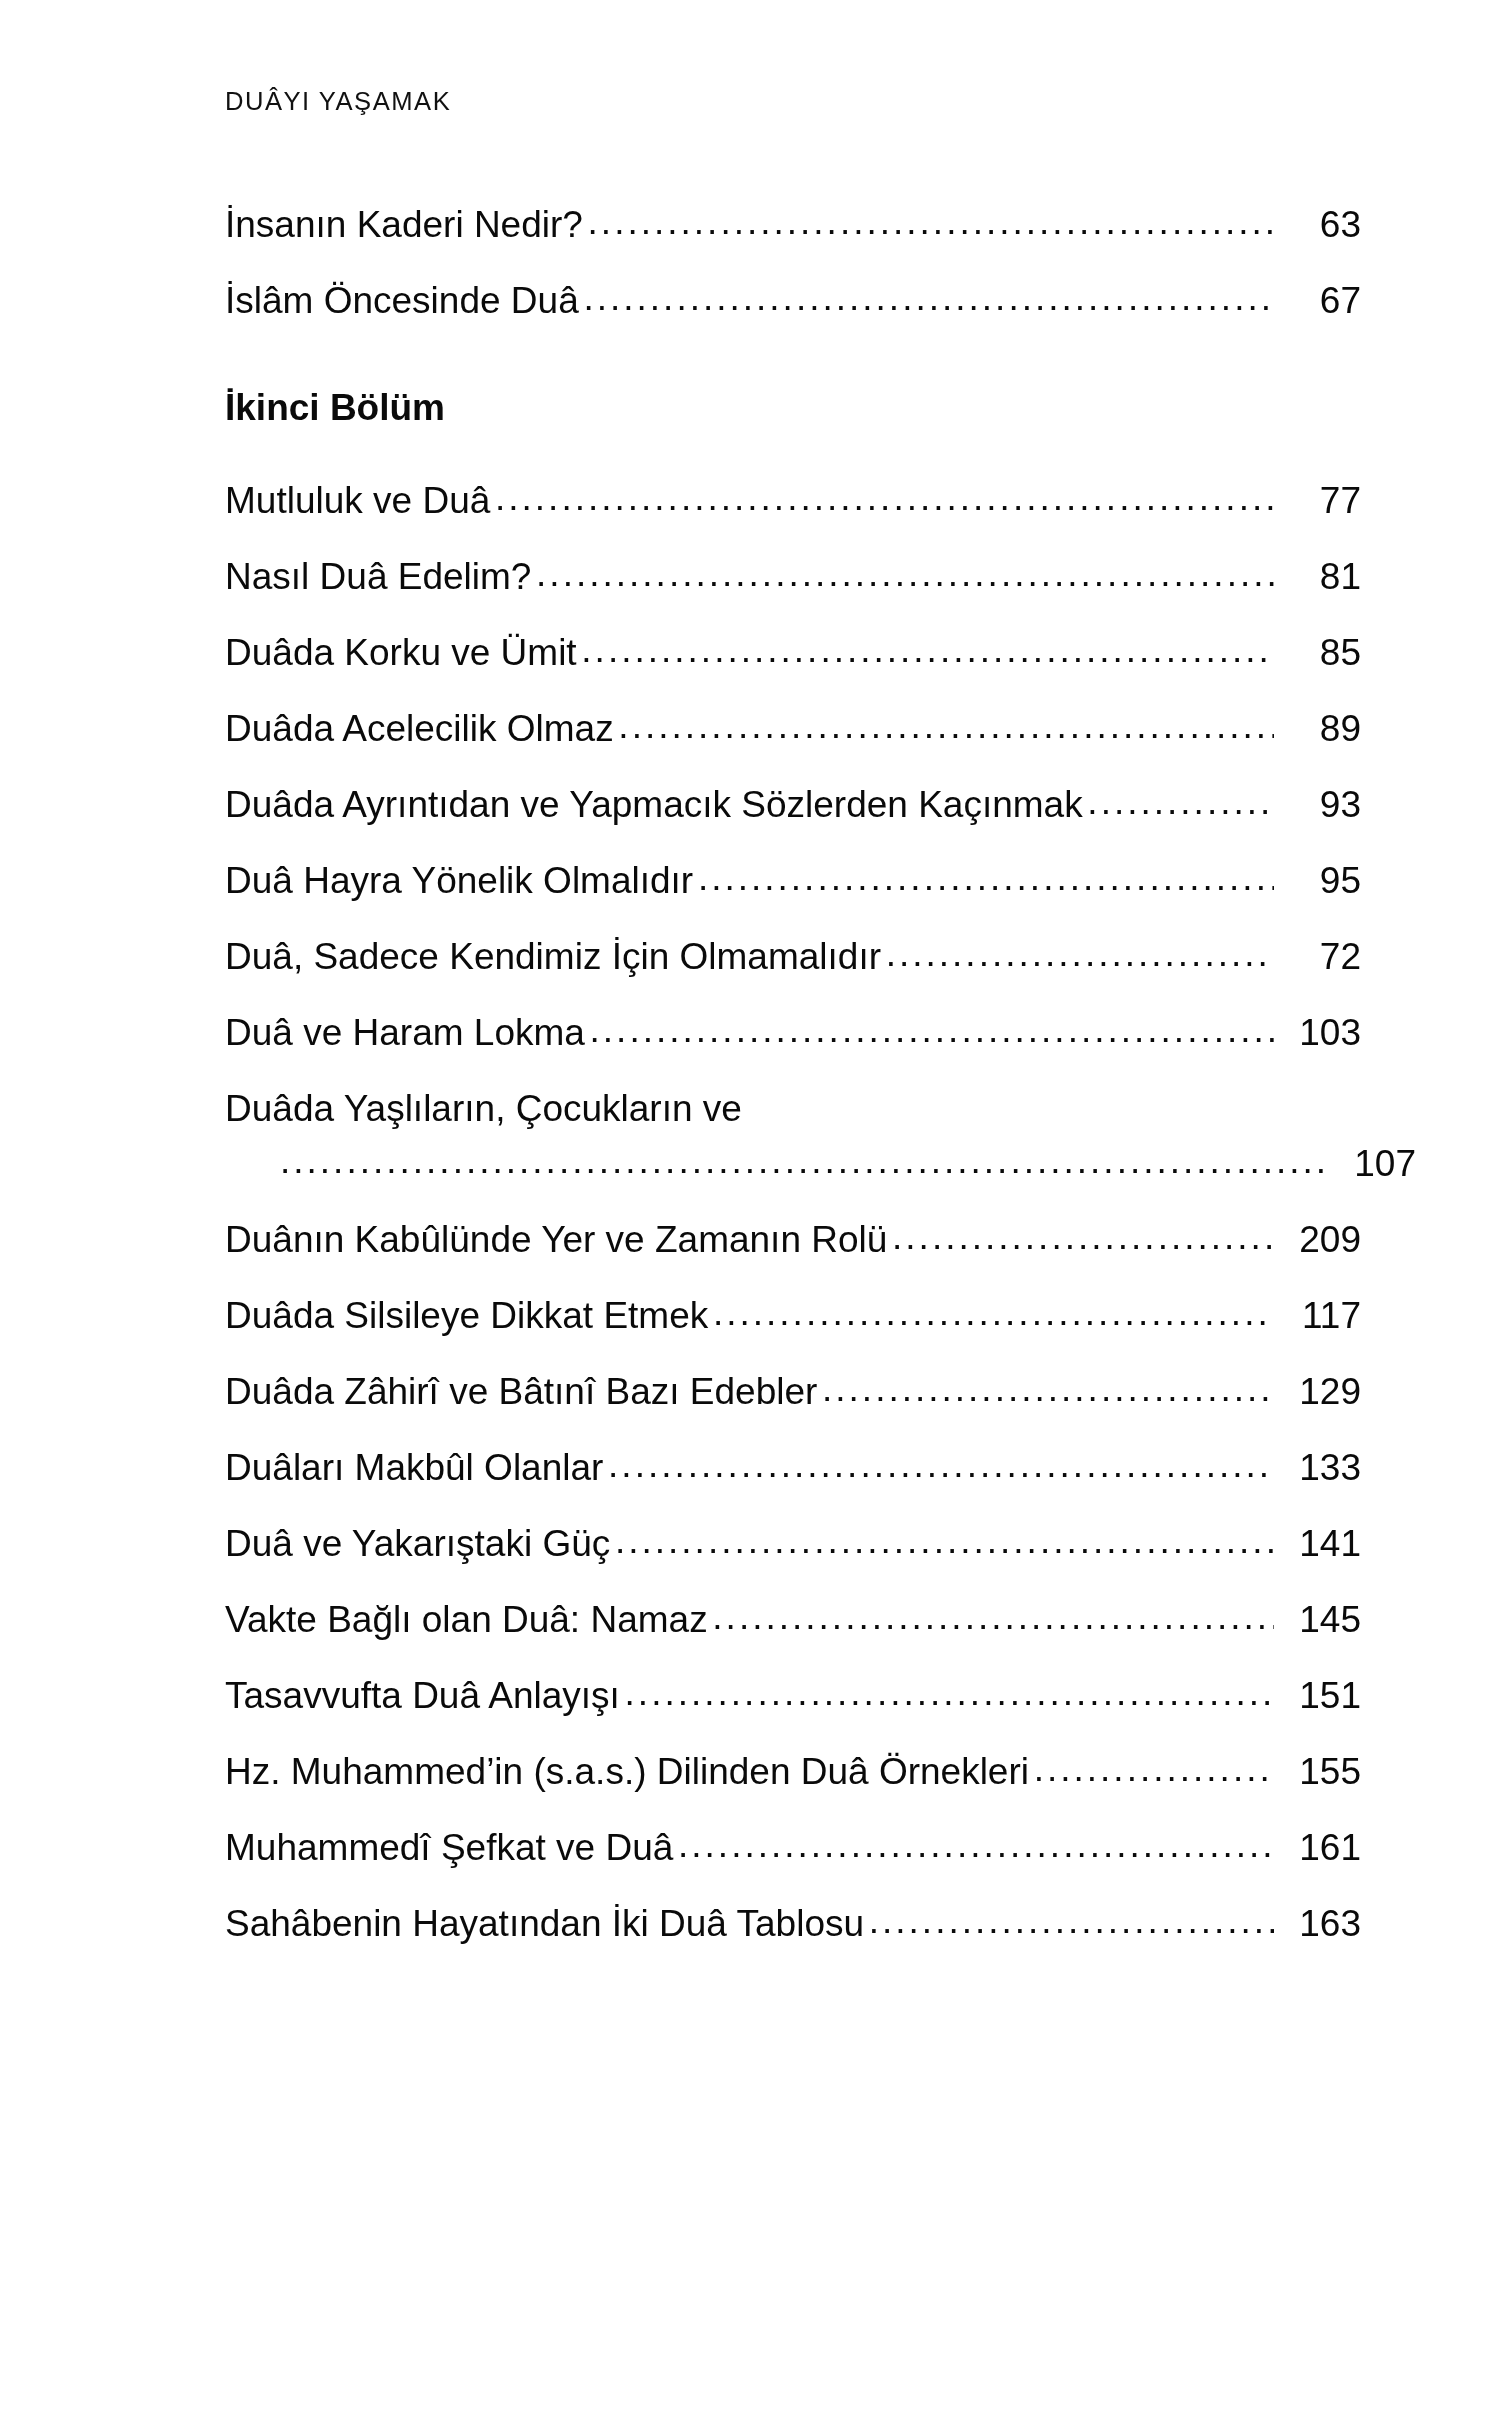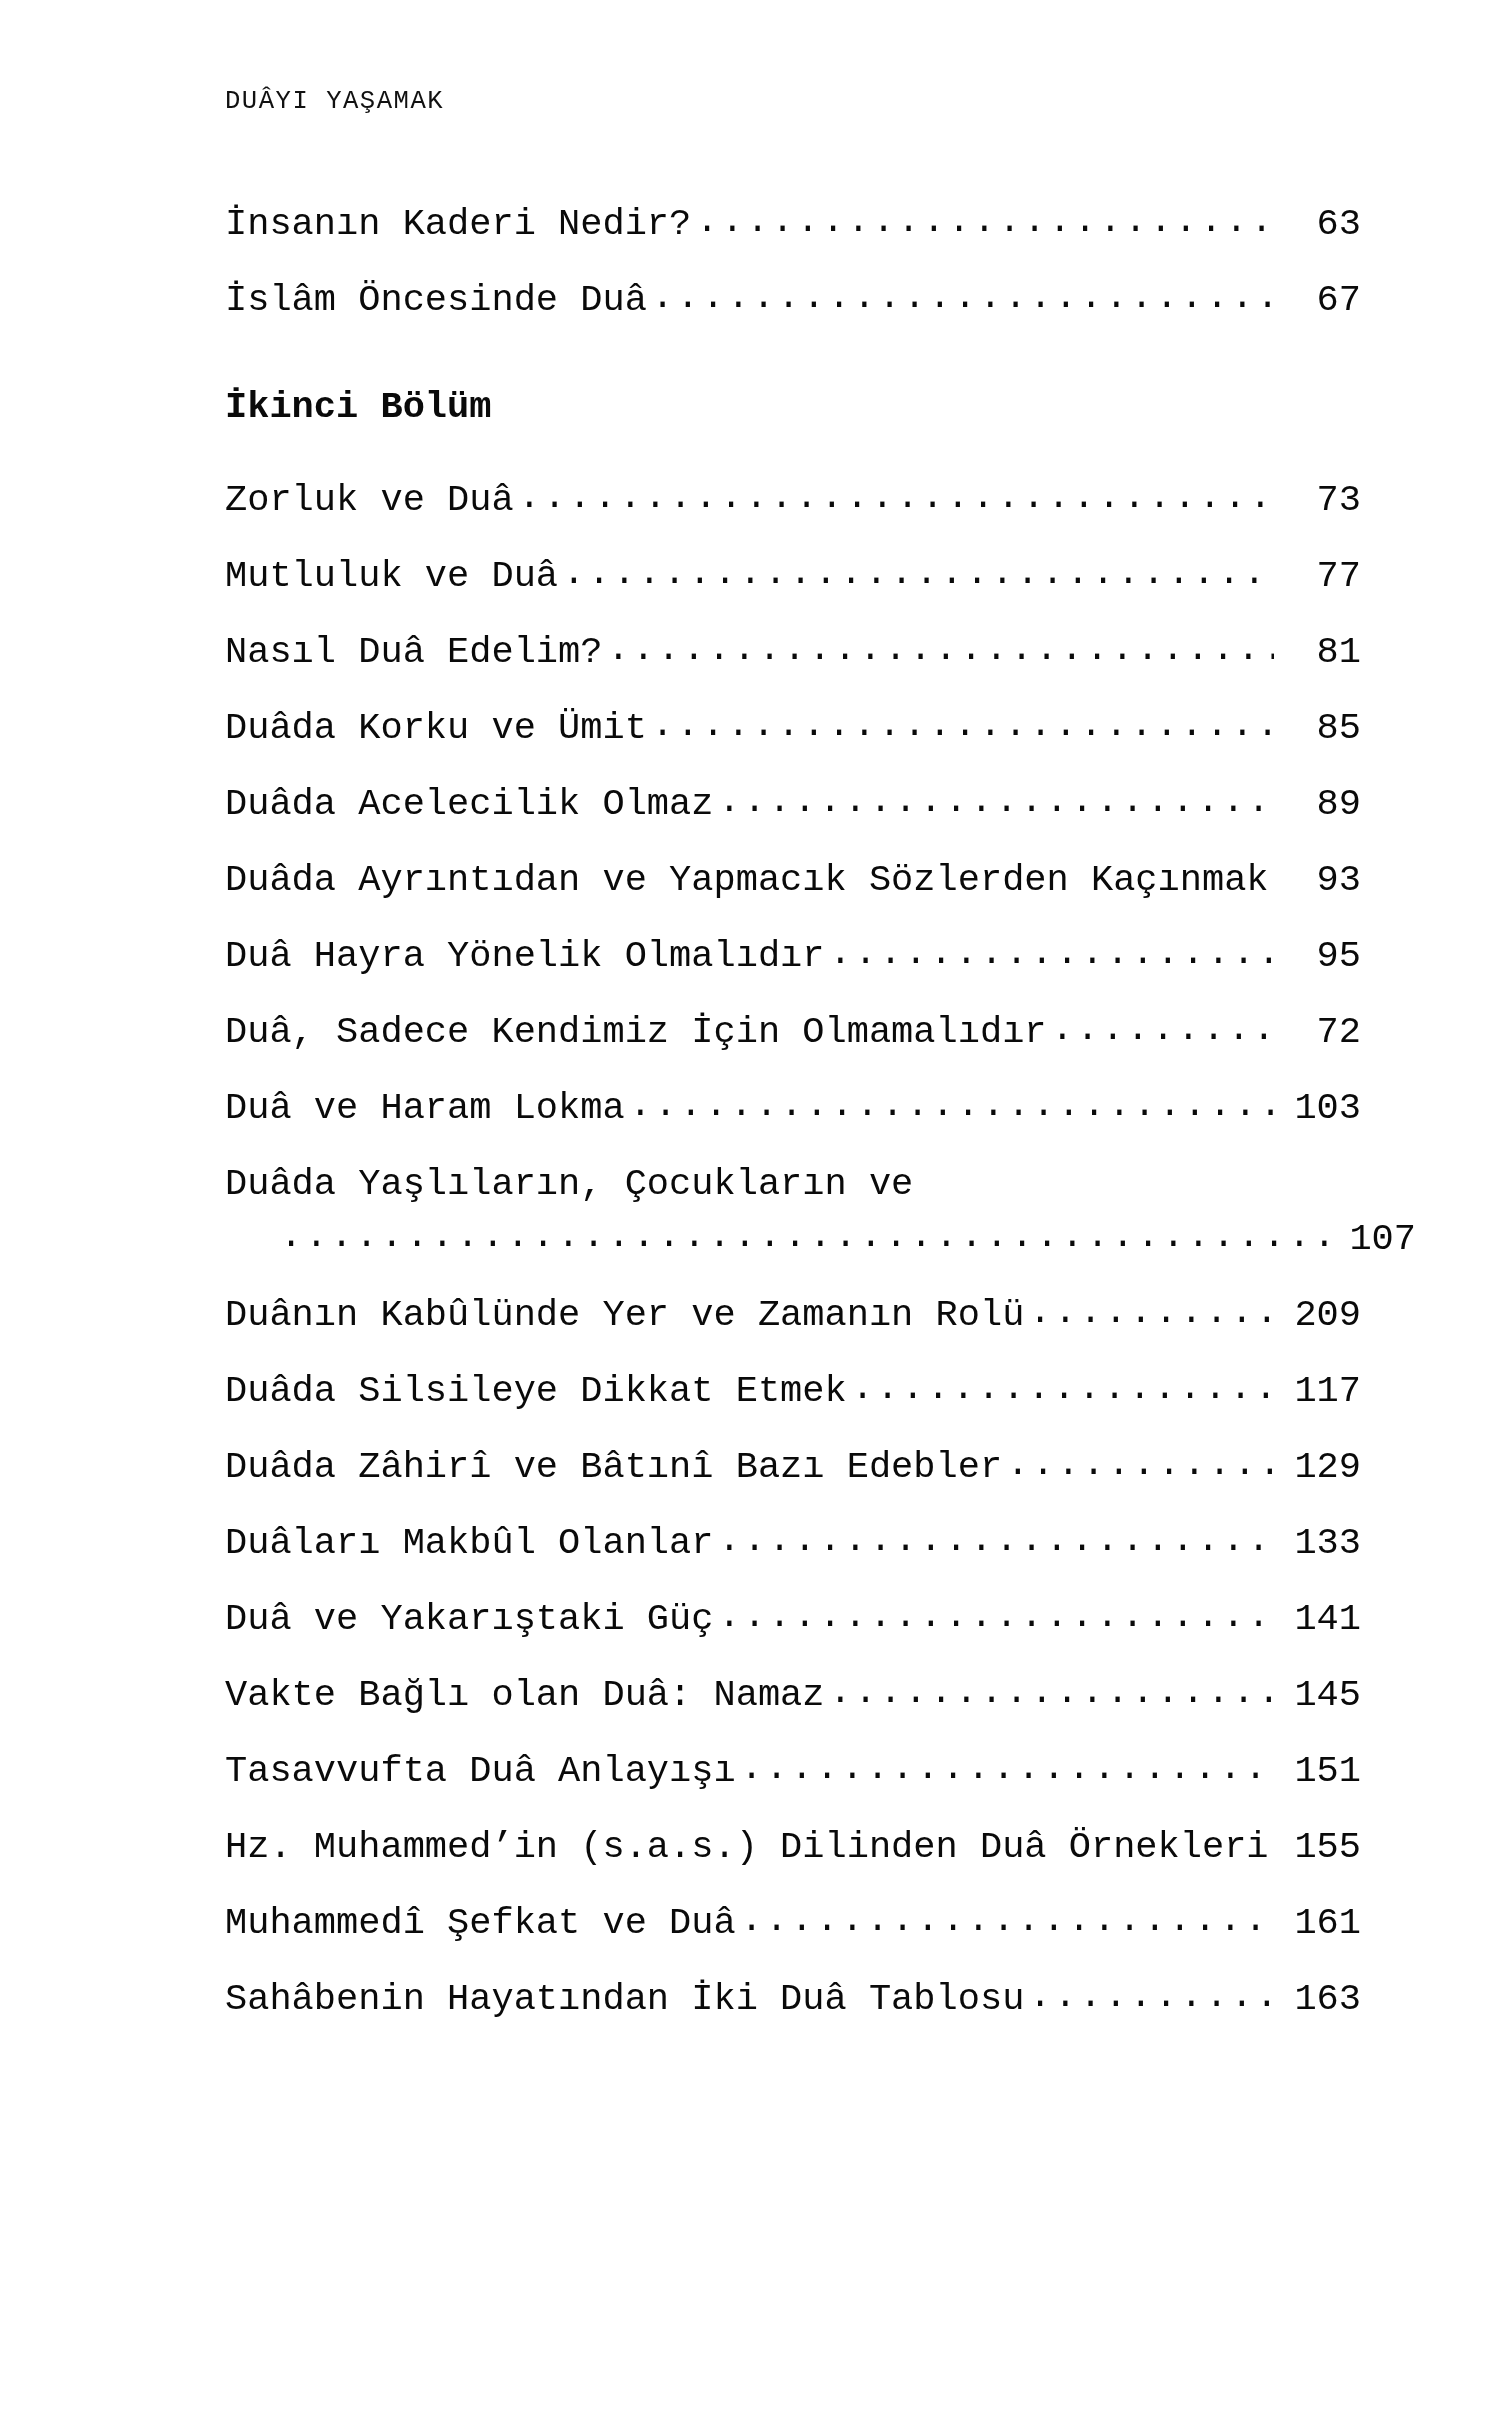--- a/index.html
+++ b/index.html
@@ -6,21 +6,21 @@
     margin: 0;
     padding: 0;
     background: #ffffff;
   }
 
   .page {
     position: relative;
     width: 1507px;
     height: 2413px;
     background: #ffffff;
-    font-family: Liberation Mono, monospace;
+    font-family: Liberation Sans, sans-serif;
     color: #0a0a0a;
     box-sizing: border-box;
     overflow: hidden;
   }
 
   
   .running-header {
     position: absolute;
     left: 225px;
     top: 87px;
@@ -118,25 +118,20 @@
         <span class="leader"></span>
         <span class="entry-page">63</span>
       </div>
       <div class="toc-entry">
         <span class="entry-title">İslâm Öncesinde Duâ</span>
         <span class="leader"></span>
         <span class="entry-page">67</span>
       </div>
       <div class="section-heading">İkinci Bölüm</div>
       <div class="toc-entry">
-        <span class="entry-title">Zorluk ve Duâ</span>
-        <span class="leader"></span>
-        <span class="entry-page">73</span>
-      </div>
-      <div class="toc-entry">
         <span class="entry-title">Mutluluk ve Duâ</span>
         <span class="leader"></span>
         <span class="entry-page">77</span>
       </div>
       <div class="toc-entry">
         <span class="entry-title">Nasıl Duâ Edelim?</span>
         <span class="leader"></span>
         <span class="entry-page">81</span>
       </div>
       <div class="toc-entry">

